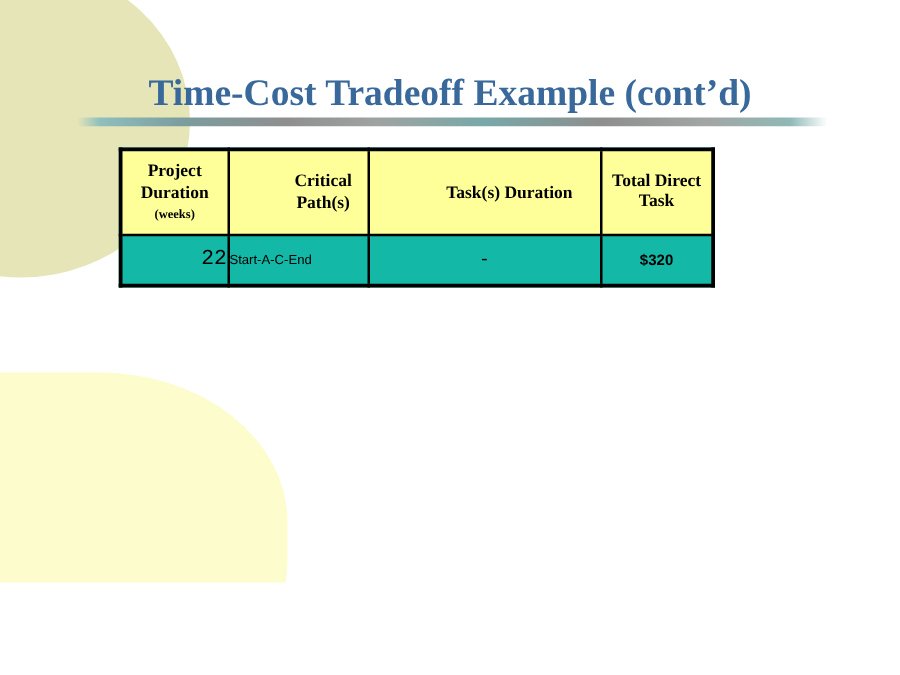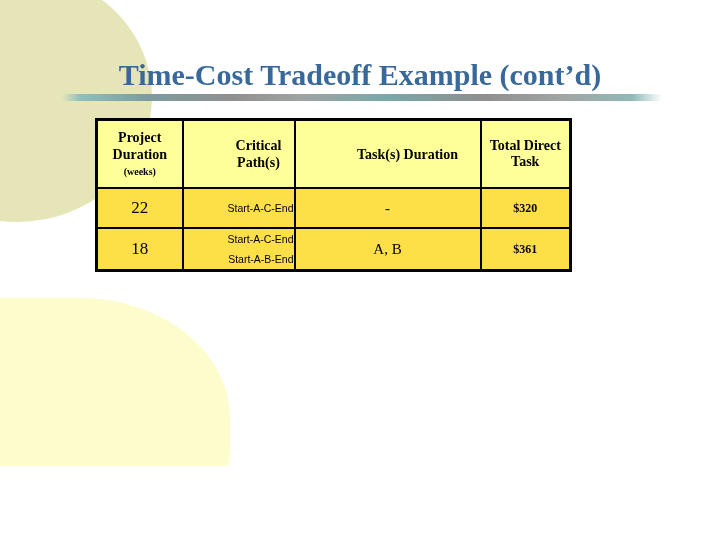--- a/index.html
+++ b/index.html
@@ -90,21 +90,21 @@
   
   .table-wrap {
     position: absolute;
     left: 95px;
     top: 118px;
     z-index: 5;
   }
   table.tct {
     border-collapse: collapse;
     table-layout: fixed;
-    background: #fde047;
+    background: #14b8a6;
     border: 3px solid #000000;
   }
   table.tct td, table.tct th {
     border: 2px solid #000000;
     padding: 0;
     vertical-align: middle;
   }
 
   
   col.c-dur  { width: 86px; }
@@ -131,48 +131,48 @@
   th .l2 { font-size: 14px; }
   th .l3 { font-size: 10px; }
   th.h-path .hdr, th.h-task .hdr { font-size: 14px; margin-left: 40px; }
   th.h-cost .hdr { font-size: 14px; line-height: 16px; }
 
   
   tbody tr { height: 40px; }
   tbody tr.tall { height: 41px; }
 
   td.dur {
-    text-align: center;
+    text-align: right;
     vertical-align: top;
-    font-family: Liberation Serif, serif;
+    font-family: Liberation Mono, monospace;
     font-size: 17px;
     color: #000000;
     padding-top: 2px;
   }
   td.path {
-    text-align: right;
+    text-align: left;
     vertical-align: top;
     font-family: "Liberation Sans", sans-serif;
     font-size: 10.5px;
     color: #000000;
     padding-top: 4px;
     line-height: 20px;
   }
   td.path .pline { display: block; }
   td.task {
     text-align: center;
     vertical-align: middle;
     font-family: "Liberation Serif", serif;
     font-size: 15px;
     color: #000000;
   }
   td.cost {
     text-align: center;
     vertical-align: top;
-    font-family: Liberation Serif, serif;
+    font-family: Liberation Sans, sans-serif;
     font-weight: bold;
     font-size: 12px;
     color: #000000;
     padding-top: 3px;
   }
 </style>
 </head>
 <body>
 
 <div id="slide">
@@ -214,26 +214,17 @@
       </thead>
       <tbody id="tbody">
           <tr>
             <td class="dur">22</td>
             <td class="path">
               <span class="pline">Start-A-C-End</span>
             </td>
             <td class="task">-</td>
             <td class="cost">$320</td>
           </tr>
-          <tr class="tall">
-            <td class="dur">18</td>
-            <td class="path">
-              <span class="pline">Start-A-C-End</span>
-              <span class="pline">Start-A-B-End</span>
-            </td>
-            <td class="task">A, B</td>
-            <td class="cost">$361</td>
-          </tr>
         </tbody>
     </table>
   </div>
 
 </div>
 
 </body></html>

